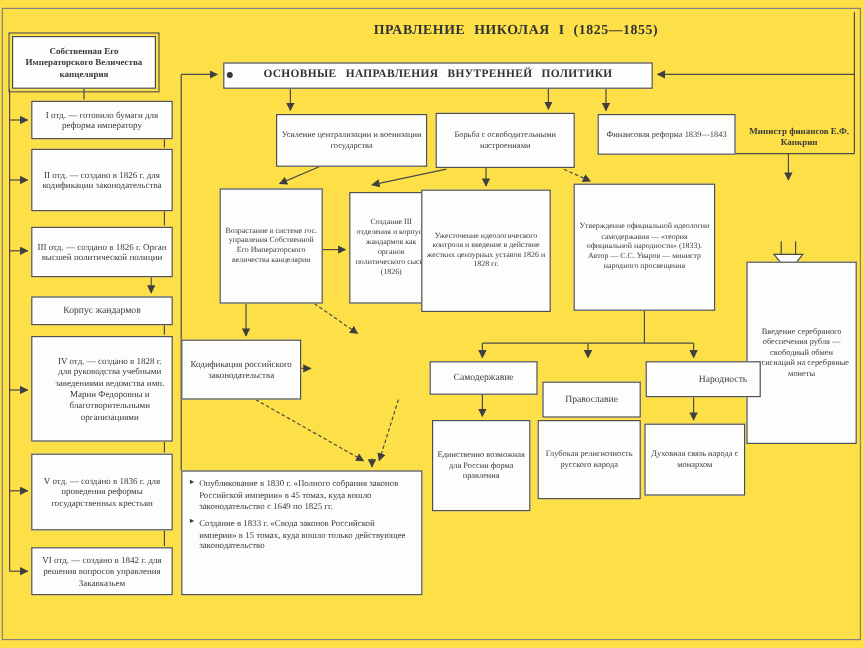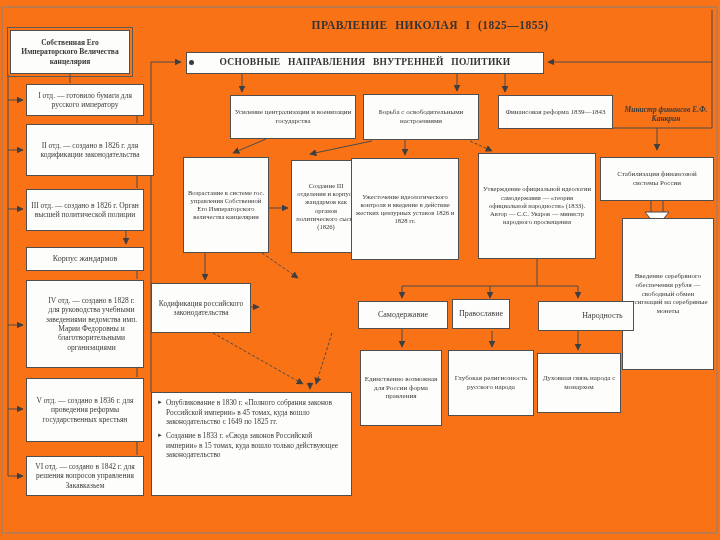--- a/index.html
+++ b/index.html
@@ -1,35 +1,35 @@
 <!DOCTYPE html>
 <html><head>
 <meta charset="utf-8">
 <style>
   html,body{margin:0;padding:0;background:#fff;}
-  #page{position:relative;width:720px;height:540px;background:#f97316;overflow:hidden;
+  #page{position:relative;width:720px;height:540px;background:#fde047;overflow:hidden;
         font-family:"Liberation Serif","DejaVu Serif",serif;color:#3a3a3a;}
   #connectors{position:absolute;left:0;top:0;z-index:0;}
   .cline{stroke:#4a4a4a;fill:none;stroke-width:1;}
   .dash{stroke-dasharray:3 2;}
   .box{position:absolute;z-index:1;background:#fdfdfc;border:1px solid #4f4f4f;
        display:flex;align-items:center;justify-content:center;text-align:center;
        padding:2px 3px;box-sizing:border-box;line-height:1.25;font-size:7px;}
   .noborder{border:none;background:transparent;}
   .dbl{outline:1px solid #5a5a5a;outline-offset:2px;font-weight:bold;}
   .title{position:absolute;z-index:1;font-weight:bold;text-align:center;
          font-size:11.5px;letter-spacing:.5px;word-spacing:4px;color:#333;}
   .subtitle{font-weight:bold;font-size:9.5px;word-spacing:5px;letter-spacing:.3px;color:#333;}
   .dot{position:absolute;z-index:2;width:5px;height:5px;border-radius:50%;background:#3a3a3a;}
   .laws{position:absolute;z-index:1;background:#fdfdfc;border:1px solid #4f4f4f;
         box-sizing:border-box;padding:5px 10px 4px 5px;font-size:7.4px;line-height:1.3;}
   .law-item{display:flex;gap:3px;margin-bottom:4px;text-align:left;}
   .law-bullet{font-size:6px;line-height:9px;flex:0 0 auto;color:#3a3a3a;}
   .fs65{font-size:6.6px;} .fs7{font-size:7px;} .fs75{font-size:7.5px;} .fs8{font-size:8px;}
-  .bold{font-weight:bold;font-style:italic;}
+  .bold{font-weight:bold;}
 </style>
 </head>
 <body>
 
 <div id="page">
 
   <svg id="connectors" width="720" height="540">
     <defs>
       <marker id="ah" viewBox="0 0 10 10" refX="9" refY="5" markerWidth="7" markerHeight="7" orient="auto">
         <path d="M0,0 L10,5 L0,10 z" fill="#3f3f3f"></path>
@@ -73,43 +73,42 @@
     <path class="cline dash" marker-end="url(#ah)" d="M332,333 L316,384"></path>
 
     <polygon points="645,212 669,212 657,227" fill="#fdfdfc" stroke="#4a4a4a"></polygon>
   </svg>
 
   <div class="title" style="left:245px;top:19px;width:370px;">ПРАВЛЕНИЕ НИКОЛАЯ I (1825—1855)</div>
   <div class="box subtitle" style="left:186px;top:52px;width:358px;height:22px;">ОСНОВНЫЕ НАПРАВЛЕНИЯ ВНУТРЕННЕЙ ПОЛИТИКИ</div>
   <div class="dot" style="left:189px;top:60px;"></div>
 
   <div class="box dbl fs75" style="left:10px;top:30px;width:120px;height:44px;">Собственная Его Императорского Величества канцелярия</div>
-  <div class="box fs75" style="left:26px;top:84px;width:118px;height:32px;">I отд. — готовило бумаги для русского императору</div>
-  <div class="box fs75" style="left:26px;top:124px;width:128px;height:52px;">II отд. — создано в 1826 г. для кодификации законодательства</div>
+  <div class="box fs75" style="left:26px;top:84px;width:118px;height:32px;">I отд. — готовило бумаги для реформа императору</div>
+  <div class="box fs75" style="left:26px;top:124px;width:118px;height:52px;">II отд. — создано в 1826 г. для кодификации законодательства</div>
   <div class="box fs75" style="left:26px;top:189px;width:118px;height:42px;">III отд. — создано в 1826 г. Орган высшей политической полиции</div>
   <div class="box fs8" style="left:26px;top:247px;width:118px;height:24px;">Корпус жандармов</div>
   <div class="box fs75" style="left:26px;top:280px;width:118px;height:88px;padding-left:16px;">IV отд. — создано в 1828 г. для руководства учебными заведениями ведомства имп. Марии Федоровны и благотворительными организациями</div>
   <div class="box fs75" style="left:26px;top:378px;width:118px;height:64px;">V отд. — создано в 1836 г. для проведения реформы государственных крестьян</div>
   <div class="box fs75" style="left:26px;top:456px;width:118px;height:40px;">VI отд. — создано в 1842 г. для решения вопросов управления Закавказьем</div>
 
   <div class="box fs7" style="left:230px;top:95px;width:126px;height:44px;">Усиление централизации и военизации государства</div>
   <div class="box fs7" style="left:363px;top:94px;width:116px;height:46px;">Борьба с освободительными настроениями</div>
   <div class="box fs7" style="left:498px;top:95px;width:115px;height:34px;">Финансовая реформа 1839—1843</div>
   <div class="box noborder bold fs75" style="left:616px;top:98px;width:100px;height:32px;">Министр финансов Е.Ф. Канкрин</div>
 
   <div class="box fs65" style="left:183px;top:157px;width:86px;height:96px;">Возрастание в системе гос. управления Собственной Его Императорского величества канцелярии</div>
   <div class="box fs65" style="left:291px;top:160px;width:70px;height:93px;">Создание III отделения и корпуса жандармов как органов политического сыска (1826)</div>
   <div class="box fs65" style="left:351px;top:158px;width:108px;height:102px;">Ужесточение идеологического контроля и введение в действие жестких цензурных уставов 1826 и 1828 гг.</div>
   <div class="box fs65" style="left:478px;top:153px;width:118px;height:106px;">Утверждение официальной идеологии самодержавия — «теория официальной народности» (1833). Автор — С.С. Уваров — министр народного просвещения</div>
-  <div class="box fs7" style="left:600px;top:157px;width:114px;height:44px;">Стабилизация финансовой системы России</div>
   <div class="box fs7" style="left:622px;top:218px;width:92px;height:152px;">Введение серебряного обеспечения рубля — свободный обмен ассигнаций на серебряные монеты</div>
 
   <div class="box fs75" style="left:151px;top:283px;width:100px;height:50px;">Кодификация российского законодательства</div>
   <div class="box fs8" style="left:358px;top:301px;width:90px;height:28px;">Самодержавие</div>
-  <div class="box fs8" style="left:452px;top:299px;width:58px;height:30px;">Православие</div>
+  <div class="box fs8" style="left:452px;top:318px;width:82px;height:30px;">Православие</div>
   <div class="box fs8" style="left:538px;top:301px;width:96px;height:30px;padding-left:36px;">Народность</div>
 
   <div class="box fs7" style="left:360px;top:350px;width:82px;height:76px;">Единственно возможная для России форма правления</div>
   <div class="box fs7" style="left:448px;top:350px;width:86px;height:66px;">Глубокая религиозность русского народа</div>
   <div class="box fs7" style="left:537px;top:353px;width:84px;height:60px;">Духовная связь народа с монархом</div>
 
   <div class="laws" style="left:151px;top:392px;width:201px;height:104px;">
     <div class="law-item">
       <span class="law-bullet">►</span>
       <span>Опубликование в 1830 г. «Полного собрания законов Российской империи» в 45 томах, куда вошло законодательство с 1649 по 1825 гг.</span>

